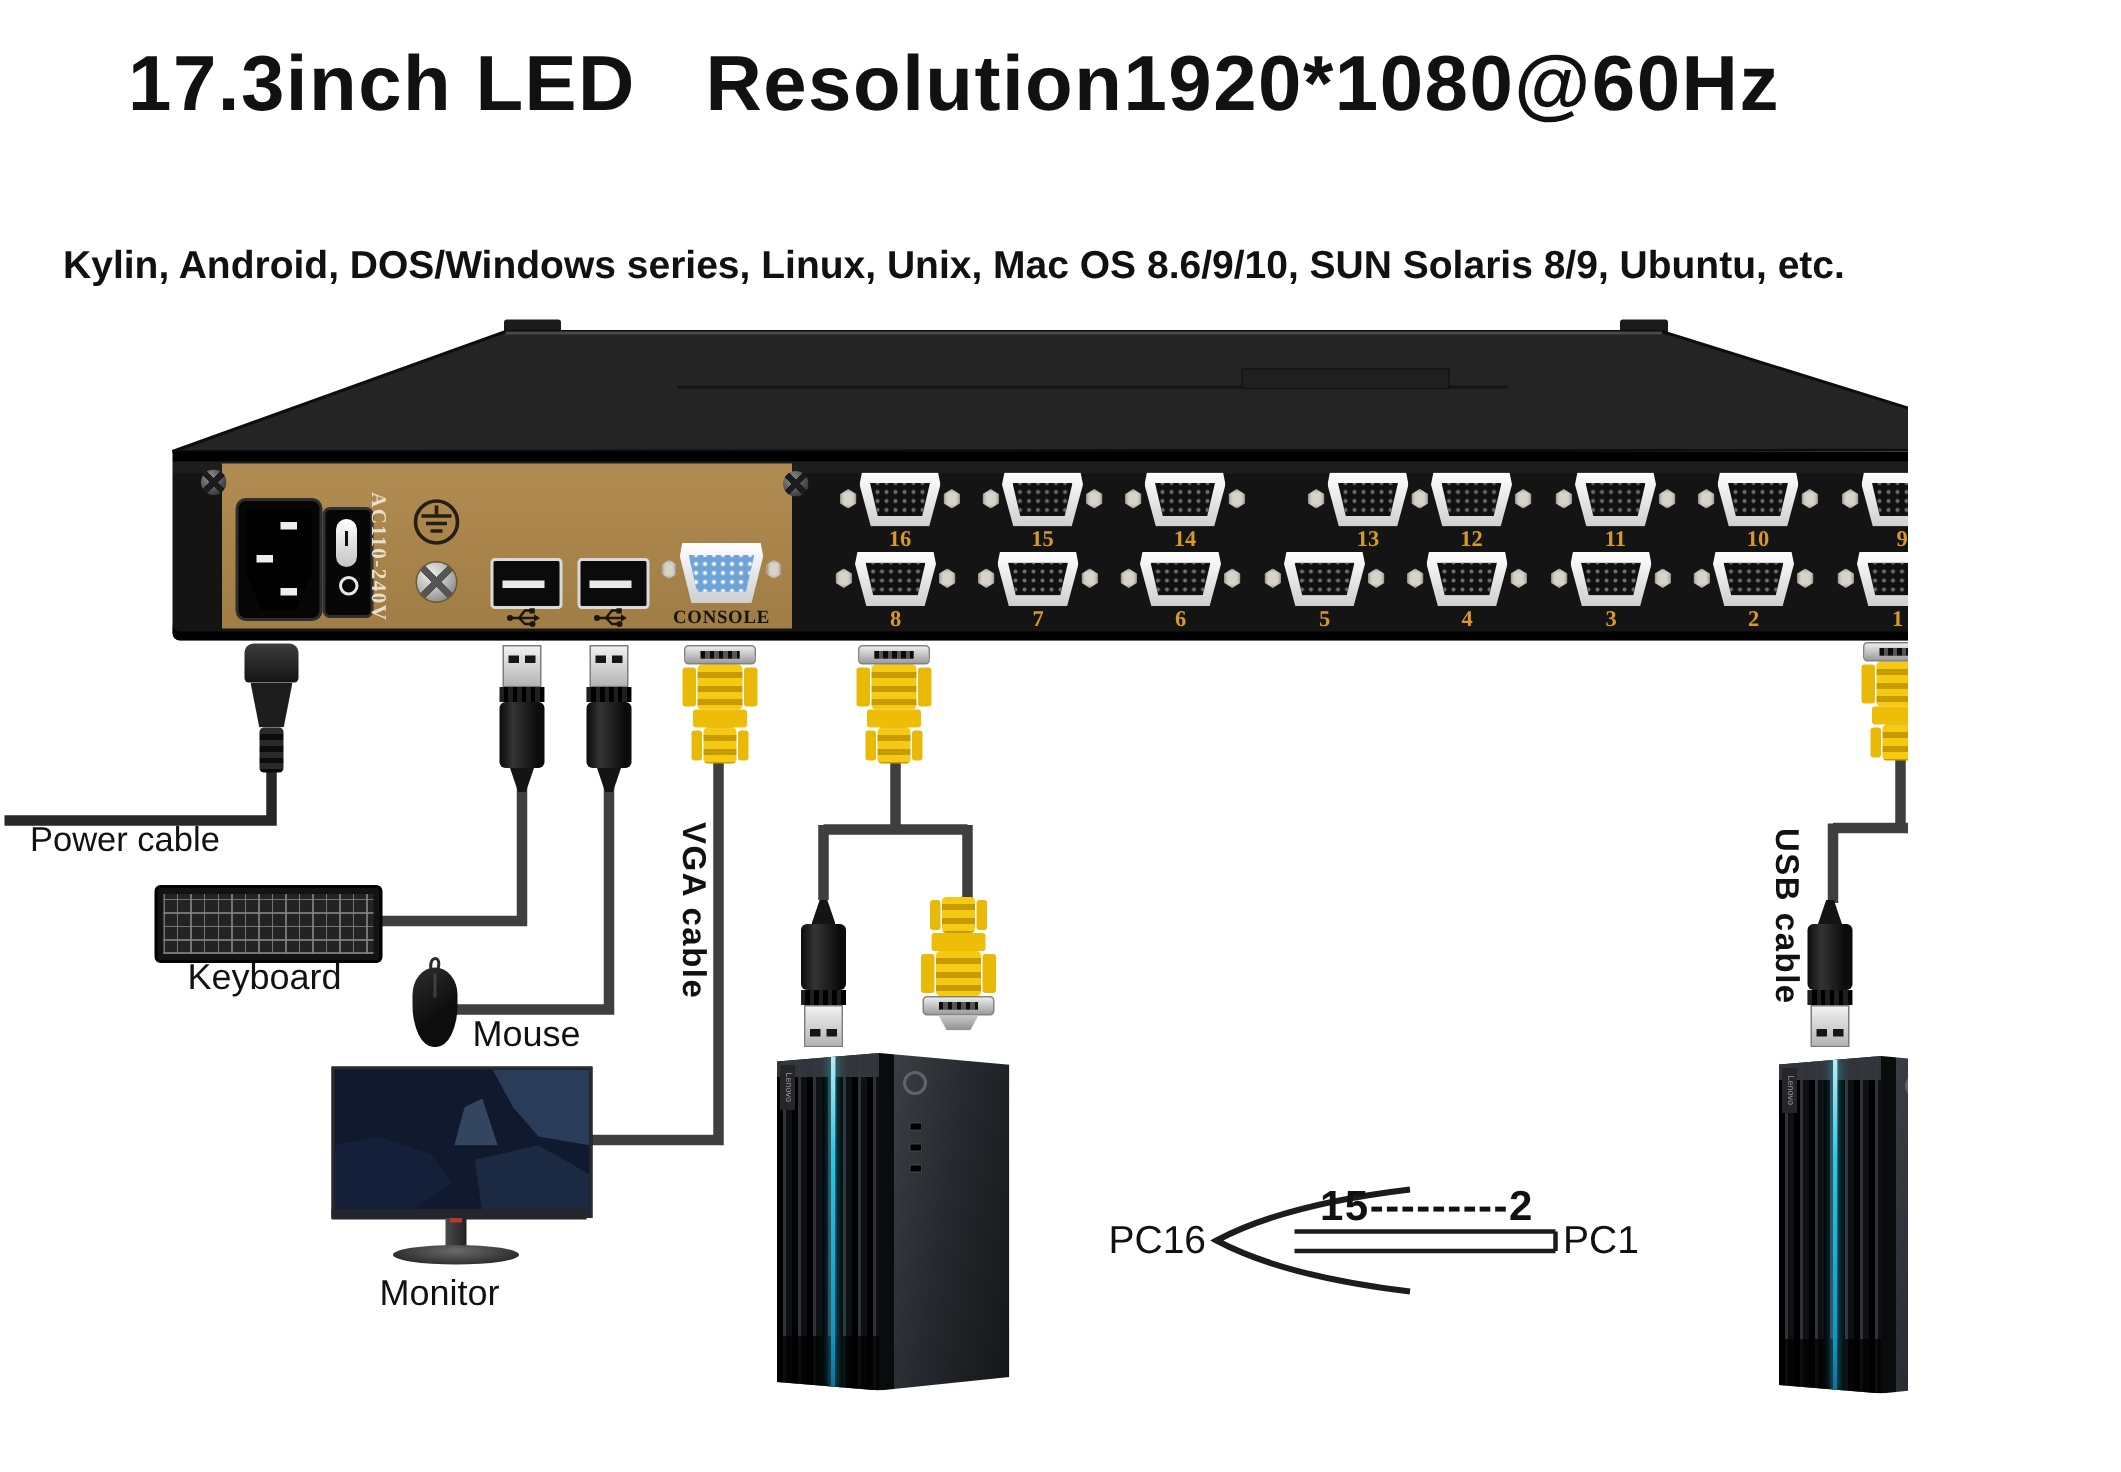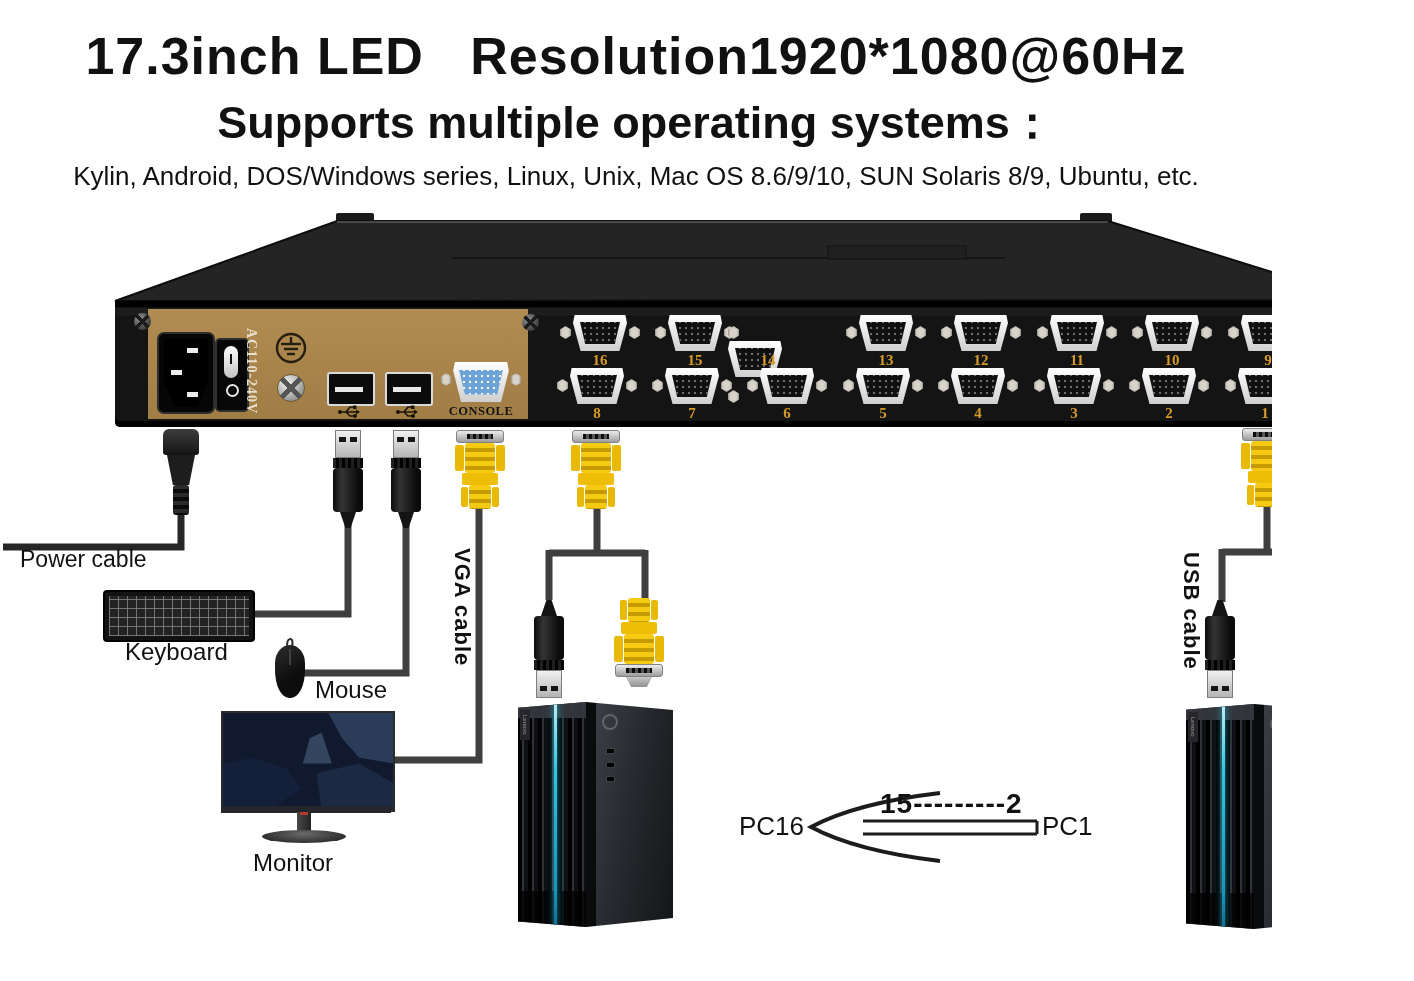--- a/index.html
+++ b/index.html
@@ -3,21 +3,21 @@
 <meta charset="utf-8">
 <style>
   html,body{margin:0;padding:0;background:#fff;}
   #stage{position:relative;width:1272px;height:981px;background:#fff;overflow:hidden;
          font-family:"Liberation Sans",sans-serif;color:#111;}
   .abs{position:absolute;}
   
   .h1{top:26px;left:0;width:100%;text-align:center;font-size:52px;font-weight:700;
       letter-spacing:1px;white-space:pre;}
   .h2{top:93px;left:0;width:100%;text-align:center;font-size:45px;font-weight:700;}
-  .h3{top:161px;left:0;width:100%;text-align:center;font-size:26px;font-weight:400;white-space:nowrap;}
+  .h3{top:161px;left:0;width:100%;text-align:center;font-size:26px;font-weight:700;white-space:nowrap;}
   
   #underlay{position:absolute;left:0;top:0;z-index:1;}
   
   .front{left:115px;top:301px;width:1247px;height:126px;z-index:2;
          background:linear-gradient(180deg,#000 0 6px,#1d1d1d 7px 14px,#141414 15px 100%);
          border-radius:0 0 5px 5px;box-shadow:inset 0 -6px 0 #000;}
   .panel{left:148px;top:309px;width:380px;height:110px;z-index:3;
          background:linear-gradient(180deg,#b18c52,#a07d45);}
   .screw{width:17px;height:17px;border-radius:50%;z-index:5;
          background:radial-gradient(circle at 35% 32%,#909090,#4a4a4a 60%,#2c2c2c);
@@ -150,21 +150,20 @@
   .pclbl{font-weight:400;font-size:26px;z-index:5;}
   .rangelbl{font-weight:700;font-size:28px;z-index:5;letter-spacing:1px;}
   .ground{z-index:4;}
 </style>
 </head>
 <body>
 
 <div id="stage">
 
   <div class="abs h1">17.3inch LED   Resolution1920*1080@60Hz</div>
-  <div class="abs h2">Supports multiple operating systems：</div>
   <div class="abs h3">Kylin, Android, DOS/Windows series, Linux, Unix, Mac OS 8.6/9/10, SUN Solaris 8/9, Ubuntu, etc.</div>
 
   <svg id="underlay" width="1414" height="981" viewBox="0 0 1414 981">
 
     <g>
       <rect x="336" y="213" width="38" height="10" rx="2" fill="#1b1b1b"></rect>
       <rect x="1080" y="213" width="32" height="10" rx="2" fill="#1b1b1b"></rect>
       <polygon points="115,301 337,221 1108,221 1362,300" fill="#242424" stroke="#0d0d0d" stroke-width="2"></polygon>
       <line x1="337" y1="222" x2="1108" y2="222" stroke="#484848" stroke-width="2"></line>
       <path d="M452 258 L1005 258" stroke="#141414" stroke-width="2" fill="none"></path>
@@ -254,29 +253,29 @@
       <span class="pnum">16</span>
     </div>
   <div class="port" style="left:655px;top:315px;justify-content:center;">
       <span class="nut"></span>
       <span class="shell">
         <span class="insert"></span>
       </span>
       <span class="nut"></span>
       <span class="pnum">15</span>
     </div>
-  <div class="port" style="left:728px;top:315px;flex-direction:column;">
+  <div class="port" style="left:750px;top:315px;">
       <span class="nut"></span>
       <span class="shell">
         <span class="insert"></span>
       </span>
       <span class="nut"></span>
       <span class="pnum">14</span>
     </div>
-  <div class="port" style="left:846px;top:315px;">
+  <div class="port" style="left:872px;top:315px;">
       <span class="nut"></span>
       <span class="shell">
         <span class="insert"></span>
       </span>
       <span class="nut"></span>
       <span class="pnum">13</span>
     </div>
   <div class="port" style="left:941px;top:315px;">
       <span class="nut"></span>
       <span class="shell">

